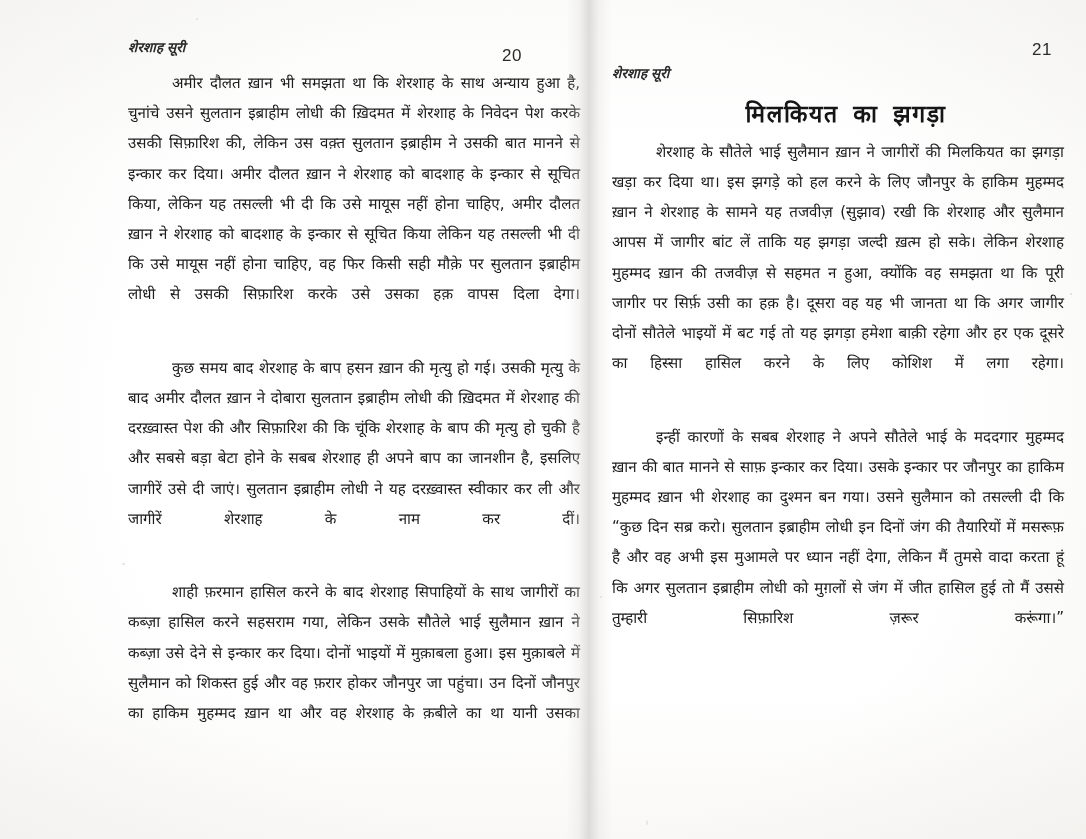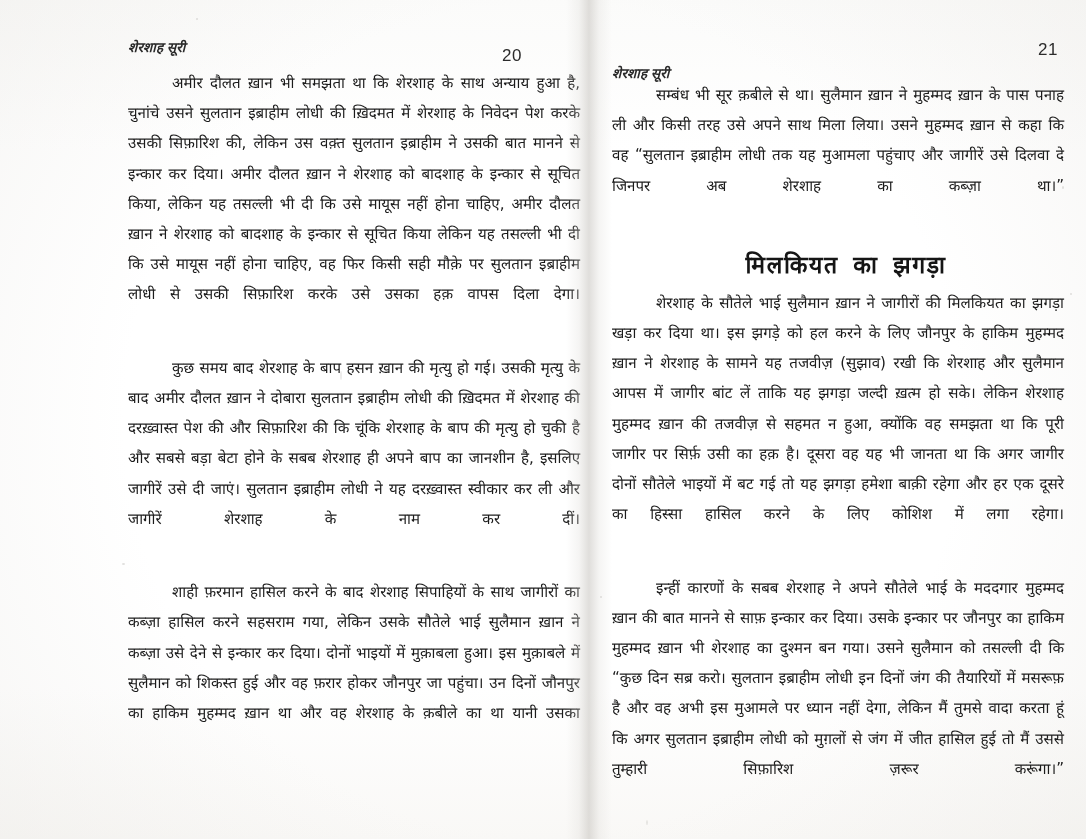--- a/index.html
+++ b/index.html
@@ -92,21 +92,21 @@
 
   .folio {
     position: absolute;
     top: 0;
     font-family: "Liberation Sans", "DejaVu Sans", sans-serif;
     font-size: 17px;
     color: #2b2b2b;
     letter-spacing: 0.5px;
   }
   #page-left .folio  { right: 58px; top: 0px; margin-top: 8px; }
-  #page-right .folio { right: 6px;  top: -10px; }
+  #page-right .folio { right: 12px;  top: -10px; }
 
   
   .section-heading {
     font-family: "DejaVu Sans", "Liberation Sans", sans-serif;
     font-weight: 700;
     font-size: 23px;
     color: #151515;
     letter-spacing: 1.6px;
     word-spacing: 5px;
     margin: 4px 0 10px 0;
@@ -175,21 +175,20 @@
   <div id="gutter"></div>
 
   <div class="page" id="page-right">
     <div class="page-inner">
 
       <div class="running-head-row">
         <div class="running-head">शेरशाह सूरी</div>
         <div class="folio">21</div>
       </div>
 
-      <p class="para">सम्बंध भी सूर क़बीले से था। सुलैमान ख़ान ने मुहम्मद ख़ान के पास पनाह ली और किसी तरह उसे अपने साथ मिला लिया। उसने मुहम्मद ख़ान से कहा कि वह “सुलतान इब्राहीम लोधी तक यह मुआमला पहुंचाए और जागीरें उसे दिलवा दे जिनपर अब शेरशाह का कब्ज़ा था।”</p>
 
       <h1 class="section-heading" id="heading-right">मिलकियत का झगड़ा</h1>
 
       <p class="para">शेरशाह के सौतेले भाई सुलैमान ख़ान ने जागीरों की मिलकियत का झगड़ा खड़ा कर दिया था। इस झगड़े को हल करने के लिए जौनपुर के हाकिम मुहम्मद ख़ान ने शेरशाह के सामने यह तजवीज़ (सुझाव) रखी कि शेरशाह और सुलैमान आपस में जागीर बांट लें ताकि यह झगड़ा जल्दी ख़त्म हो सके। लेकिन शेरशाह मुहम्मद ख़ान की तजवीज़ से सहमत न हुआ, क्योंकि वह समझता था कि पूरी जागीर पर सिर्फ़ उसी का हक़ है। दूसरा वह यह भी जानता था कि अगर जागीर दोनों सौतेले भाइयों में बट गई तो यह झगड़ा हमेशा बाक़ी रहेगा और हर एक दूसरे का हिस्सा हासिल करने के लिए कोशिश में लगा रहेगा।</p>
 
       <p class="para">इन्हीं कारणों के सबब शेरशाह ने अपने सौतेले भाई के मददगार मुहम्मद ख़ान की बात मानने से साफ़ इन्कार कर दिया। उसके इन्कार पर जौनपुर का हाकिम मुहम्मद ख़ान भी शेरशाह का दुश्मन बन गया। उसने सुलैमान को तसल्ली दी कि “कुछ दिन सब्र करो। सुलतान इब्राहीम लोधी इन दिनों जंग की तैयारियों में मसरूफ़ है और वह अभी इस मुआमले पर ध्यान नहीं देगा, लेकिन मैं तुमसे वादा करता हूं कि अगर सुलतान इब्राहीम लोधी को मुग़लों से जंग में जीत हासिल हुई तो मैं उससे तुम्हारी सिफ़ारिश ज़रूर करूंगा।”</p>
 
     </div>
   </div>
 

